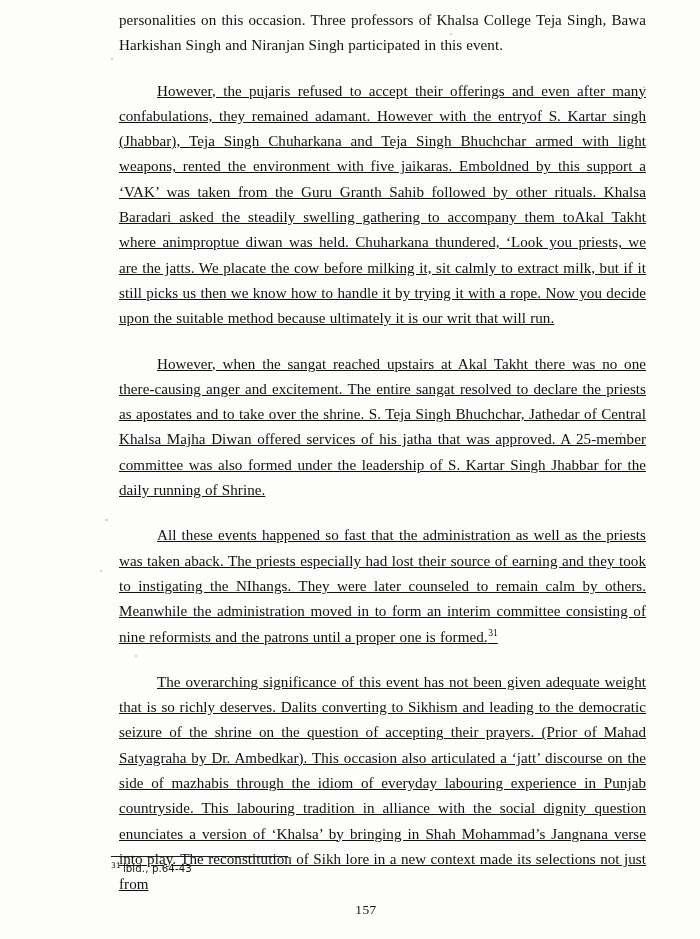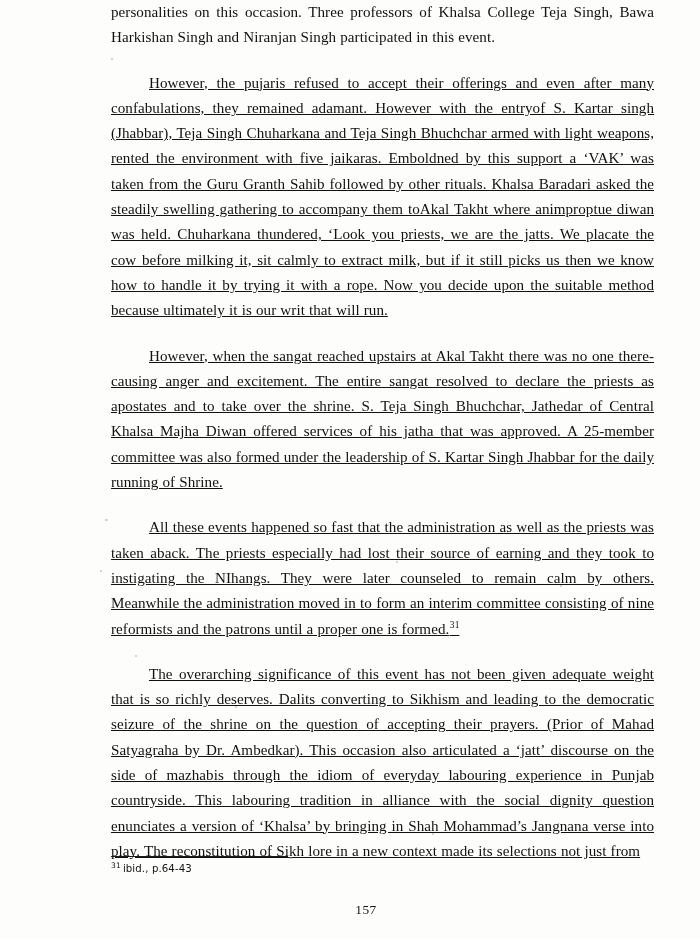--- a/index.html
+++ b/index.html
@@ -32,21 +32,21 @@
   }
 
   .text-column {
     position: absolute;
     left: 111px;
     top: 0px;
     width: 543px;
   }
 
   p.body-para {
-    margin: 0;
+    margin: 8px;
     text-align: justify;
     text-justify: inter-word;
     font-size: 15.1px;
     line-height: 25.3px;
     letter-spacing: 0.05px;
     word-spacing: 0.3px;
     color: #111111;
   }
 
   p.body-para.indent {

